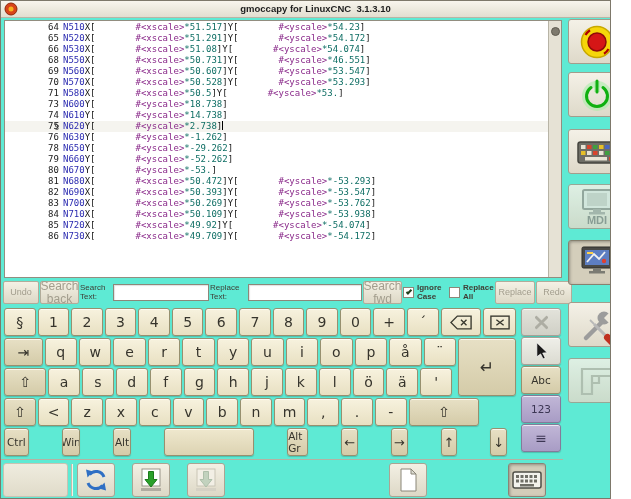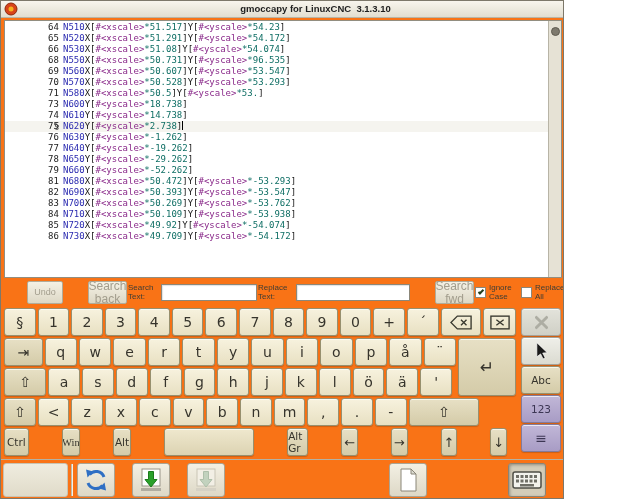--- a/index.html
+++ b/index.html
@@ -1,50 +1,50 @@
 <!DOCTYPE html>
 <html><head>
 <meta charset="utf-8">
 <style>
   html,body{margin:0;padding:0;}
   body{width:631px;height:499px;font-family:"Liberation Sans",sans-serif;}
-  #window{position:relative;width:564px;height:499px;background:#f97316;border:1px solid #7d786a;box-sizing:border-box;overflow:hidden;}
+  #window{position:relative;width:611px;height:499px;background:#5eead4;border:1px solid #7d786a;box-sizing:border-box;overflow:hidden;}
   *, *::before, *::after{box-sizing:border-box;}
 
   
   #titlebar{position:absolute;left:0;top:0;width:629px;height:17px;background:linear-gradient(#f8f5ed,#e2ded0);border-bottom:1px solid #b9b5a5;}
   #win-icon{position:absolute;left:3px;top:1px;}
   #title{display:block;text-align:center;font-size:9.5px;font-weight:bold;color:#1d1d1d;line-height:16px;white-space:pre;}
 
   
   #editor{position:absolute;left:3px;top:19px;width:558px;height:258px;background:#ffffff;border:1px solid #928e80;}
   #gcode-lines{position:absolute;left:0;top:1px;right:13px;bottom:0;font-family:"DejaVu Sans Mono",monospace;font-size:9px;}
   .line{height:11px;line-height:11px;display:flex;white-space:pre;}
   .line.current{font-weight:normal;background:#f5f4ef;}
   .lnum{width:24px;text-align:right;padding-right:3px;color:#1a1a1a;flex:none;padding-left:43px;}
   .lmark{width:12px;text-align:center;color:#333;flex:none;font-size:9px;}
   .lcode{flex:1;}
   .tn{color:#2a2ab0;}
   .tp{color:#141414;}
-  .tv{color:#8a2a8a;}
+  .tv{color:#8a2a8a;margin-left:40px;}
   .td{color:#0e6e64;}
   .caret{display:inline-block;width:1px;height:9px;background:#000;vertical-align:-1px;}
   #scrollbar{position:absolute;right:0;top:0;width:13px;height:100%;background:#e6e2d5;border-left:1px solid #b8b4a6;}
   #scroll-thumb{position:absolute;left:2px;top:6px;width:9px;height:9px;border-radius:50%;background:#7e7a6e;border:1px solid #5f5b50;}
 
   
   #searchbar{position:absolute;left:2px;top:279px;width:560px;height:25px;display:flex;align-items:center;gap:1px;font-size:8px;}
-  .sb-btn{height:23px;border:1px solid #b1ac9a;border-radius:2px;background:linear-gradient(#f4f1e5,#ddd8c6);color:#a29d8d;font-size:9px;display:flex;align-items:center;justify-content:center;text-align:center;font-family:inherit;padding:0 17px;line-height:1.05;flex:none;margin-left:24px;}
+  .sb-btn{height:23px;border:1px solid #b1ac9a;border-radius:2px;background:linear-gradient(#f4f1e5,#ddd8c6);color:#a29d8d;font-size:9px;display:flex;align-items:center;justify-content:center;text-align:center;font-family:inherit;padding:0 17px;line-height:1.05;flex:none;}
   .sb-btn.two{font-size:12px;}
   .w-undo{width:27px}.w-back{width:39px}.w-fwd{width:39px}.w-replace{width:40px}.w-redo{width:25px}
   .sb-label{color:#3f3d35;line-height:1.1;flex:none;}
   .w-slabel{width:32px}.w-rlabel{width:37px}
   .sb-entry{height:17px;border:1px solid #8c8779;background:#fff;width:96px;flex:none;box-shadow:inset 1px 1px 1px rgba(0,0,0,.12);}
   .sb-entry.wide{width:114px;}
-  .sb-check{display:flex;align-items:center;gap:3px;width:45px;flex:none;}
+  .sb-check{display:flex;align-items:center;gap:3px;width:45px;flex:none;font-weight:bold;}
   .cb{width:11px;height:11px;background:#fff;border:1px solid #8c8779;position:relative;flex:none;}
   .cb.checked::after{content:"";position:absolute;left:1.5px;top:2px;width:6px;height:3px;border-left:2px solid #23401f;border-bottom:2px solid #23401f;transform:rotate(-45deg);}
   .cb-label{color:#3f3d35;line-height:1.05;}
 
   
   #keyboard{position:absolute;left:2px;top:306px;width:558px;height:152px;}
   .kb-row{display:flex;height:30px;}
   .k{flex:1 1 0;margin:1px;border:1px solid #97906f;border-radius:3px;background:linear-gradient(#f7f2de,#e8e0c2);box-shadow:inset 0 1px 0 rgba(255,255,255,.7),0 1px 1px rgba(0,0,0,.18);display:flex;align-items:center;justify-content:center;font-size:14px;color:#36342c;font-family:"DejaVu Sans",sans-serif;overflow:hidden;}
   .k.mod{background:linear-gradient(#e7e0c5,#d4cba8);font-size:14px;}
   .k.small{font-size:10.5px;}
@@ -86,31 +86,31 @@
         </svg>
     </span>
     <span id="title">gmoccapy for LinuxCNC  3.1.3.10</span>
   </div>
 
   <div id="editor">
     <div id="gcode-lines">
         <div class="line"><span class="lnum">64</span><span class="lmark"></span><span class="lcode"><span class="tn">N510</span><span class="tp">X[</span><span class="tv">#&lt;xscale&gt;</span><span class="td">*51.517</span><span class="tp">]</span><span class="tp">Y[</span><span class="tv">#&lt;yscale&gt;</span><span class="td">*54.23</span><span class="tp">]</span></span></div>
         <div class="line"><span class="lnum">65</span><span class="lmark"></span><span class="lcode"><span class="tn">N520</span><span class="tp">X[</span><span class="tv">#&lt;xscale&gt;</span><span class="td">*51.291</span><span class="tp">]</span><span class="tp">Y[</span><span class="tv">#&lt;yscale&gt;</span><span class="td">*54.172</span><span class="tp">]</span></span></div>
         <div class="line"><span class="lnum">66</span><span class="lmark"></span><span class="lcode"><span class="tn">N530</span><span class="tp">X[</span><span class="tv">#&lt;xscale&gt;</span><span class="td">*51.08</span><span class="tp">]</span><span class="tp">Y[</span><span class="tv">#&lt;yscale&gt;</span><span class="td">*54.074</span><span class="tp">]</span></span></div>
-        <div class="line"><span class="lnum">68</span><span class="lmark"></span><span class="lcode"><span class="tn">N550</span><span class="tp">X[</span><span class="tv">#&lt;xscale&gt;</span><span class="td">*50.731</span><span class="tp">]</span><span class="tp">Y[</span><span class="tv">#&lt;yscale&gt;</span><span class="td">*96.535</span><span class="tp">]</span></span></div>
+        <div class="line"><span class="lnum">68</span><span class="lmark"></span><span class="lcode"><span class="tn">N550</span><span class="tp">X[</span><span class="tv">#&lt;xscale&gt;</span><span class="td">*50.731</span><span class="tp">]</span><span class="tp">Y[</span><span class="tv">#&lt;yscale&gt;</span><span class="td">*46.551</span><span class="tp">]</span></span></div>
         <div class="line"><span class="lnum">69</span><span class="lmark"></span><span class="lcode"><span class="tn">N560</span><span class="tp">X[</span><span class="tv">#&lt;xscale&gt;</span><span class="td">*50.607</span><span class="tp">]</span><span class="tp">Y[</span><span class="tv">#&lt;yscale&gt;</span><span class="td">*53.547</span><span class="tp">]</span></span></div>
         <div class="line"><span class="lnum">70</span><span class="lmark"></span><span class="lcode"><span class="tn">N570</span><span class="tp">X[</span><span class="tv">#&lt;xscale&gt;</span><span class="td">*50.528</span><span class="tp">]</span><span class="tp">Y[</span><span class="tv">#&lt;yscale&gt;</span><span class="td">*53.293</span><span class="tp">]</span></span></div>
         <div class="line"><span class="lnum">71</span><span class="lmark"></span><span class="lcode"><span class="tn">N580</span><span class="tp">X[</span><span class="tv">#&lt;xscale&gt;</span><span class="td">*50.5</span><span class="tp">]</span><span class="tp">Y[</span><span class="tv">#&lt;yscale&gt;</span><span class="td">*53.</span><span class="tp">]</span></span></div>
         <div class="line"><span class="lnum">73</span><span class="lmark"></span><span class="lcode"><span class="tn">N600</span><span class="tp">Y[</span><span class="tv">#&lt;yscale&gt;</span><span class="td">*18.738</span><span class="tp">]</span></span></div>
         <div class="line"><span class="lnum">74</span><span class="lmark"></span><span class="lcode"><span class="tn">N610</span><span class="tp">Y[</span><span class="tv">#&lt;yscale&gt;</span><span class="td">*14.738</span><span class="tp">]</span></span></div>
         <div class="line current"><span class="lnum">75</span><span class="lmark">§</span><span class="lcode"><span class="tn">N620</span><span class="tp">Y[</span><span class="tv">#&lt;yscale&gt;</span><span class="td">*2.738</span><span class="tp">]</span><span class="caret"></span></span></div>
         <div class="line"><span class="lnum">76</span><span class="lmark"></span><span class="lcode"><span class="tn">N630</span><span class="tp">Y[</span><span class="tv">#&lt;yscale&gt;</span><span class="td">*-1.262</span><span class="tp">]</span></span></div>
-        <div class="line"><span class="lnum">77</span><span class="lmark"></span><span class="lcode"><span class="tn">N640</span><span class="tp">Y[</span><span class="tv">#&lt;yscale&gt;</span><span class="td">*-19.262</span><span class="tp">]</span></span></div>
         <div class="line"><span class="lnum">78</span><span class="lmark"></span><span class="lcode"><span class="tn">N650</span><span class="tp">Y[</span><span class="tv">#&lt;yscale&gt;</span><span class="td">*-29.262</span><span class="tp">]</span></span></div>
         <div class="line"><span class="lnum">79</span><span class="lmark"></span><span class="lcode"><span class="tn">N660</span><span class="tp">Y[</span><span class="tv">#&lt;yscale&gt;</span><span class="td">*-52.262</span><span class="tp">]</span></span></div>
+        <div class="line"><span class="lnum">80</span><span class="lmark"></span><span class="lcode"><span class="tn">N670</span><span class="tp">Y[</span><span class="tv">#&lt;yscale&gt;</span><span class="td">*-53.</span><span class="tp">]</span></span></div>
         <div class="line"><span class="lnum">81</span><span class="lmark"></span><span class="lcode"><span class="tn">N680</span><span class="tp">X[</span><span class="tv">#&lt;xscale&gt;</span><span class="td">*50.472</span><span class="tp">]</span><span class="tp">Y[</span><span class="tv">#&lt;yscale&gt;</span><span class="td">*-53.293</span><span class="tp">]</span></span></div>
         <div class="line"><span class="lnum">82</span><span class="lmark"></span><span class="lcode"><span class="tn">N690</span><span class="tp">X[</span><span class="tv">#&lt;xscale&gt;</span><span class="td">*50.393</span><span class="tp">]</span><span class="tp">Y[</span><span class="tv">#&lt;yscale&gt;</span><span class="td">*-53.547</span><span class="tp">]</span></span></div>
         <div class="line"><span class="lnum">83</span><span class="lmark"></span><span class="lcode"><span class="tn">N700</span><span class="tp">X[</span><span class="tv">#&lt;xscale&gt;</span><span class="td">*50.269</span><span class="tp">]</span><span class="tp">Y[</span><span class="tv">#&lt;yscale&gt;</span><span class="td">*-53.762</span><span class="tp">]</span></span></div>
         <div class="line"><span class="lnum">84</span><span class="lmark"></span><span class="lcode"><span class="tn">N710</span><span class="tp">X[</span><span class="tv">#&lt;xscale&gt;</span><span class="td">*50.109</span><span class="tp">]</span><span class="tp">Y[</span><span class="tv">#&lt;yscale&gt;</span><span class="td">*-53.938</span><span class="tp">]</span></span></div>
         <div class="line"><span class="lnum">85</span><span class="lmark"></span><span class="lcode"><span class="tn">N720</span><span class="tp">X[</span><span class="tv">#&lt;xscale&gt;</span><span class="td">*49.92</span><span class="tp">]</span><span class="tp">Y[</span><span class="tv">#&lt;yscale&gt;</span><span class="td">*-54.074</span><span class="tp">]</span></span></div>
         <div class="line"><span class="lnum">86</span><span class="lmark"></span><span class="lcode"><span class="tn">N730</span><span class="tp">X[</span><span class="tv">#&lt;xscale&gt;</span><span class="td">*49.709</span><span class="tp">]</span><span class="tp">Y[</span><span class="tv">#&lt;yscale&gt;</span><span class="td">*-54.172</span><span class="tp">]</span></span></div>
       </div>
     <div id="scrollbar">
       <div id="scroll-thumb"></div>
     </div>
@@ -206,21 +206,21 @@
           <div class="k">b</div>
           <div class="k">n</div>
           <div class="k">m</div>
           <div class="k">,</div>
           <div class="k">.</div>
           <div class="k">-</div>
           <div class="k mod" style="flex-grow: 2.3;">⇧</div>
         </div>
         <div class="kb-row" style="width: 505px; gap: 31px;">
           <div class="k mod small" style="flex-grow: 1.55;">Ctrl</div>
-          <div class="k mod small" style="flex-grow: 1.1; font-family: Liberation Serif, serif;">Win</div>
+          <div class="k mod small" style="flex-grow: 1.1;">Win</div>
           <div class="k mod small" style="flex-grow: 1.1;">Alt</div>
           <div class="k space" style="flex-grow: 6;"></div>
           <div class="k mod small" style="flex-grow: 1.3;">Alt Gr</div>
           <div class="k mod arrow">←</div>
           <div class="k mod arrow">→</div>
           <div class="k mod arrow">↑</div>
           <div class="k mod arrow">↓</div>
         </div>
       </div>
     <div id="kb-side">

